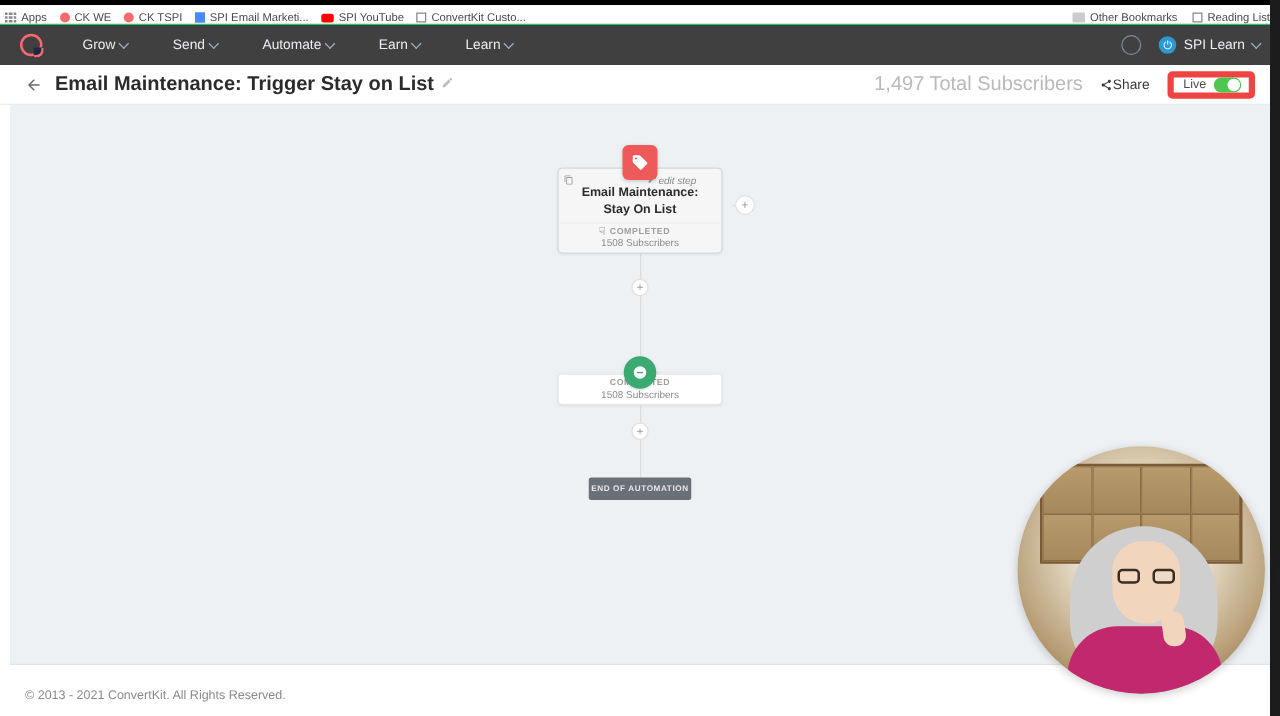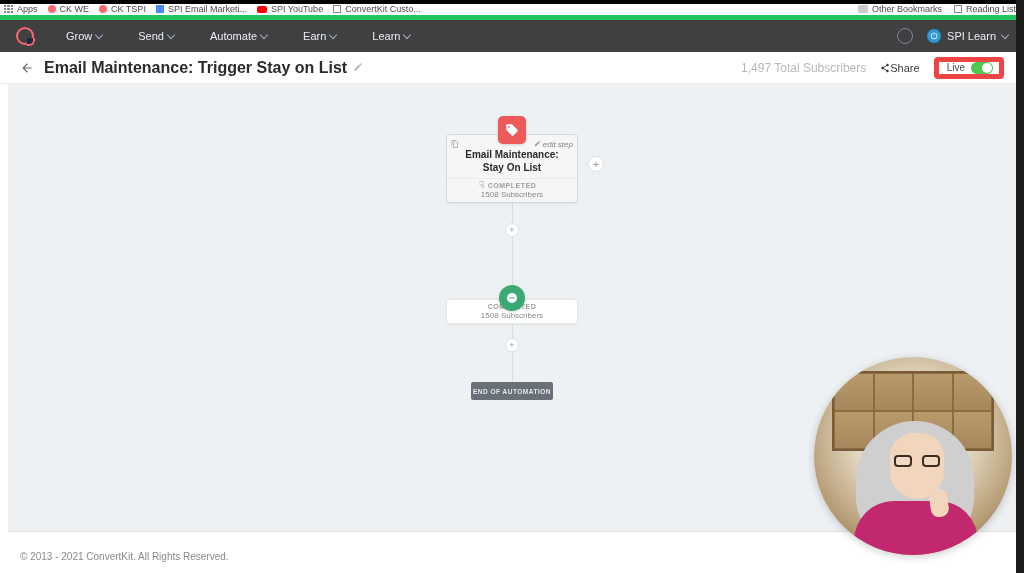--- a/index.html
+++ b/index.html
@@ -2,21 +2,21 @@
 <html><head>
 <meta charset="utf-8">
 <style>
   * { box-sizing: border-box; margin: 0; padding: 0; }
   body { font-family: -apple-system, BlinkMacSystemFont, "Segoe UI", Helvetica, Arial, sans-serif; background: #fff; width: 1024px; height: 573px; overflow: hidden; position: relative; }
 
   
   .black-strip { height: 4px; background:#000; }
 
   
-  .bm-bar { height: 16px; background:#fff; border-bottom:5px solid #22c55e; display:flex; align-items:flex-start; font-size:9px; color:#4a4a4a; padding:0 8px 0 4px; }
+  .bm-bar { height: 16px; background:#fff; border-bottom:1px solid #22c55e; display:flex; align-items:flex-end; font-size:9px; color:#4a4a4a; padding:0 8px 0 4px; }
   .bm-left { display:flex; align-items:center; gap:10px; }
   .bm-right { margin-left:auto; display:flex; align-items:center; gap:12px; }
   .bm-item { display:flex; align-items:center; gap:4px; cursor:pointer; }
   .bm-grid { width:9px; height:9px; display:grid; grid-template-columns:repeat(3,1fr); grid-template-rows:repeat(3,1fr); gap:1px; }
   .bm-grid span { background:#888; }
   .bm-dot { width:8px; height:8px; border-radius:50%; }
   .bm-sq { width:8px; height:8px; border:1px solid #888; }
   .bm-page { width:8px; height:8px; border:1px solid #888; background:#f3f3f3; }
   .bm-folder { width:10px; height:8px; background:#ccc; border-radius:1px; position:relative; }
 
@@ -32,40 +32,40 @@
   .acct { display:flex; align-items:center; gap:6px; color:#e9eef5; font-size:11px; cursor:pointer; }
   .acct-icon { width:14px; height:14px; border-radius:50%; background:#2e98d6; display:flex; align-items:center; justify-content:center; color:#fff; font-size:9px; }
 
   
   .page-head { height:32px; border-bottom:1px solid #ececec; background:#fff; display:flex; align-items:center; padding:0 20px; }
   .back-arrow { width:14px; height:14px; display:flex; align-items:center; justify-content:center; cursor:pointer; margin-right:10px; }
   .back-arrow svg { width:14px; height:14px; }
   .page-title { font-size:16px; font-weight:600; color:#2b2b2b; }
   .pencil { margin-left:6px; color:#b9b9b9; font-size:10px; cursor:pointer; }
   .head-right { margin-left:auto; display:flex; align-items:center; gap:14px; }
-  .subs-total { color:#b9b9b9; font-size:12px; }
+  .subs-total { color:#b9b9b9; font-size:16px; }
   .share { display:flex; align-items:center; gap:0; font-size:11px; color:#3a3a3a; cursor:pointer; }
   .share-icon { width:10px; height:10px; }
   .live-wrap { border:5px solid #ef4444; border-radius:4px; height:22px; padding:0 6px 0 8px; display:flex; align-items:center; gap:6px; }
   .live-label { font-size:10px; color:#4a4a4a; }
   .toggle { width:22px; height:12px; background:#4fc74f; border-radius:6px; position:relative; cursor:pointer; }
   .toggle::after { content:""; position:absolute; right:1px; top:1px; width:10px; height:10px; background:#fff; border-radius:50%; }
 
   
   .canvas-wrap { position:absolute; left:8px; right:8px; top:84px; bottom:41px; background:#eef1f3; border-bottom:1px solid #e4e4e4; }
   .canvas { position:absolute; inset:0; }
   .flow { position:absolute; left:50%; top:50px; transform:translateX(-50%); width:132px; display:flex; flex-direction:column; align-items:center; }
 
   .trigger-block { position:relative; width:100%; }
   .trigger-icon-wrap { position:absolute; left:50%; top:-18px; transform:translateX(-50%); width:28px; height:28px; background:#ee5a5a; border-radius:5px; display:flex; align-items:center; justify-content:center; z-index:3; box-shadow:0 1px 3px rgba(0,0,0,0.15);}
   .trigger-icon-wrap svg { width:14px; height:14px; fill:#fff; }
   .card { background:#fff; border:1px solid #e6e6e6; border-radius:4px; width:100%; box-shadow:0 1px 2px rgba(0,0,0,0.05); }
   .card-selected { border-color:#d7d7d7; background:#f6f6f6; }
   .card-top { padding:14px 8px 4px; }
-  .card-toolbar { position:absolute; top:3px; left:4px; right:4px; height:12px; display:flex; align-items:center; justify-content:space-between; font-size:8px; color:#888;font-style:italic; }
+  .card-toolbar { position:absolute; top:3px; left:4px; right:20px; height:12px; display:flex; align-items:center; justify-content:space-between; font-size:8px; color:#888;font-style:italic; }
   .card-toolbar .tb-left, .card-toolbar .tb-right { display:flex; align-items:center; gap:2px; cursor:pointer; }
   .tb-pencil svg { width:7px; height:7px; fill:#9a9a9a; }
   .card-title { font-size:10px; font-weight:700; color:#2b2b2b; text-align:center; line-height:1.25; }
   .card-status { border-top:1px solid #ececec; padding:3px 4px 3px; text-align:center; position:relative; }
   .status-label { font-size:7px; letter-spacing:0.5px; color:#9e9e9e; text-transform:uppercase; font-weight:600; }
   .status-sub { font-size:8px; color:#8a8a8a; margin-top:1px; }
   .cursor-hand { position:absolute; left:32px; top:1px; font-size:9px; color:#555; }
 
   .side-add { position:absolute; right:-26px; top:22px; width:16px; height:16px; background:#fff; border:1px solid #e0e0e0; border-radius:50%; display:flex; align-items:center; justify-content:center; font-size:10px; color:#9a9a9a; cursor:pointer; }
   .side-conn { position:absolute; right:-18px; top:30px; width:10px; height:1px; background:#d8dde1; }

